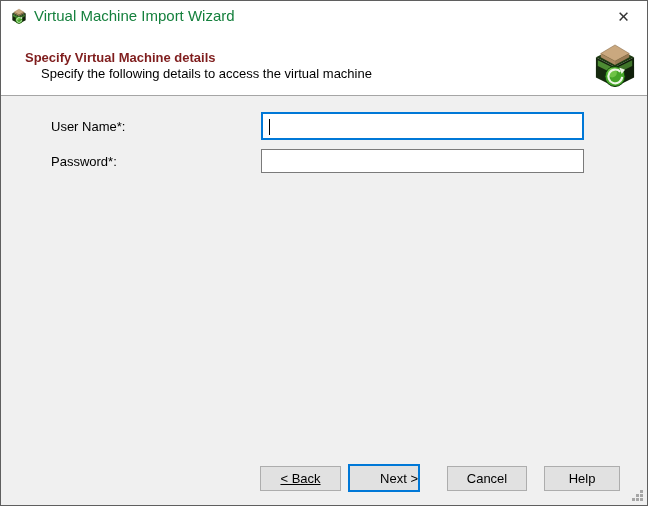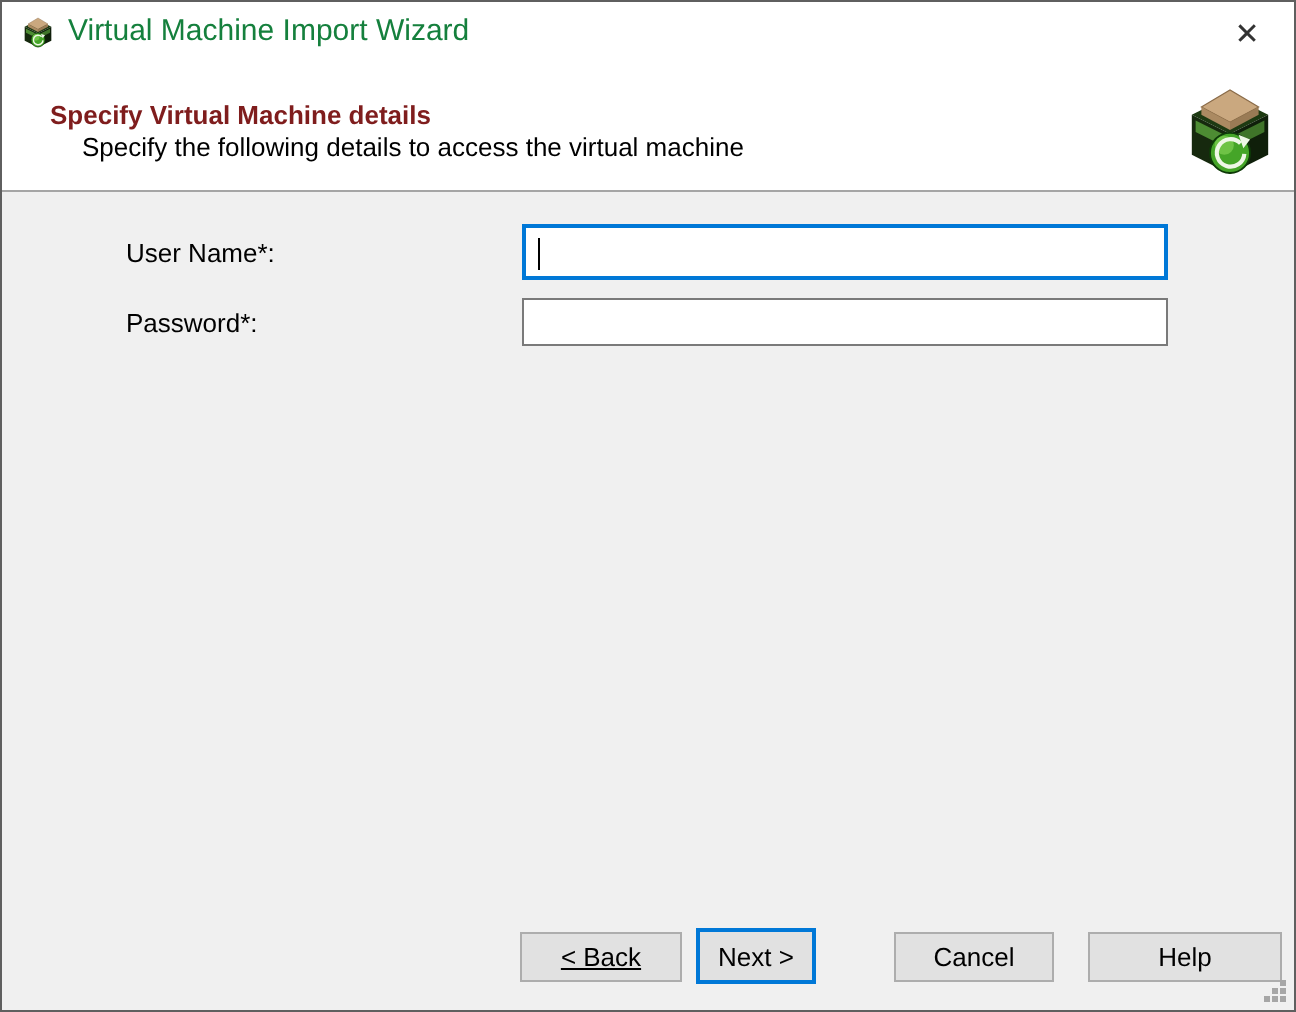--- a/index.html
+++ b/index.html
@@ -71,21 +71,20 @@
     position: absolute;
     right: 11px; top: 40px;
     width: 42px; height: 48px;
   }
   
   .field-label {
     position: absolute;
     font-size: 13px;
     color: #000000;
     white-space: nowrap;
-    margin-left: 12px;
   }
   .lbl-username { left: 50px; top: 118px; }
   .lbl-password { left: 50px; top: 153px; }
   .textbox {
     position: absolute;
     left: 260px;
     width: 323px;
     box-sizing: border-box;
     background: #ffffff;
     font-size: 13px;
@@ -129,23 +128,23 @@
     border: 1px solid #adadad;
     font-size: 13px;
     font-family: "Liberation Sans", sans-serif;
     color: #000000;
     text-align: center;
     line-height: 22px;
     padding: 0;
     cursor: default;
   }
   .btn-back   { left: 259px; width: 81px; text-decoration: underline; }
-  .btn-next   { left: 347px; width: 60px; top: 463px; height: 28px; border: 2px solid #0078d7; line-height: 23px; }
+  .btn-next   { left: 347px; width: 72px; top: 463px; height: 28px; border: 2px solid #0078d7; line-height: 23px; text-align: right; }
   .btn-cancel { left: 446px; width: 80px; }
-  .btn-help   { left: 543px; width: 97px; }
+  .btn-help   { left: 543px; width: 76px; }
   
   .resize-grip {
     position: absolute;
     right: 4px; bottom: 4px;
     width: 12px; height: 12px;
   }
   .resize-grip .dot {
     position: absolute;
     width: 3px; height: 3px;
     background: #a6a6a6;

